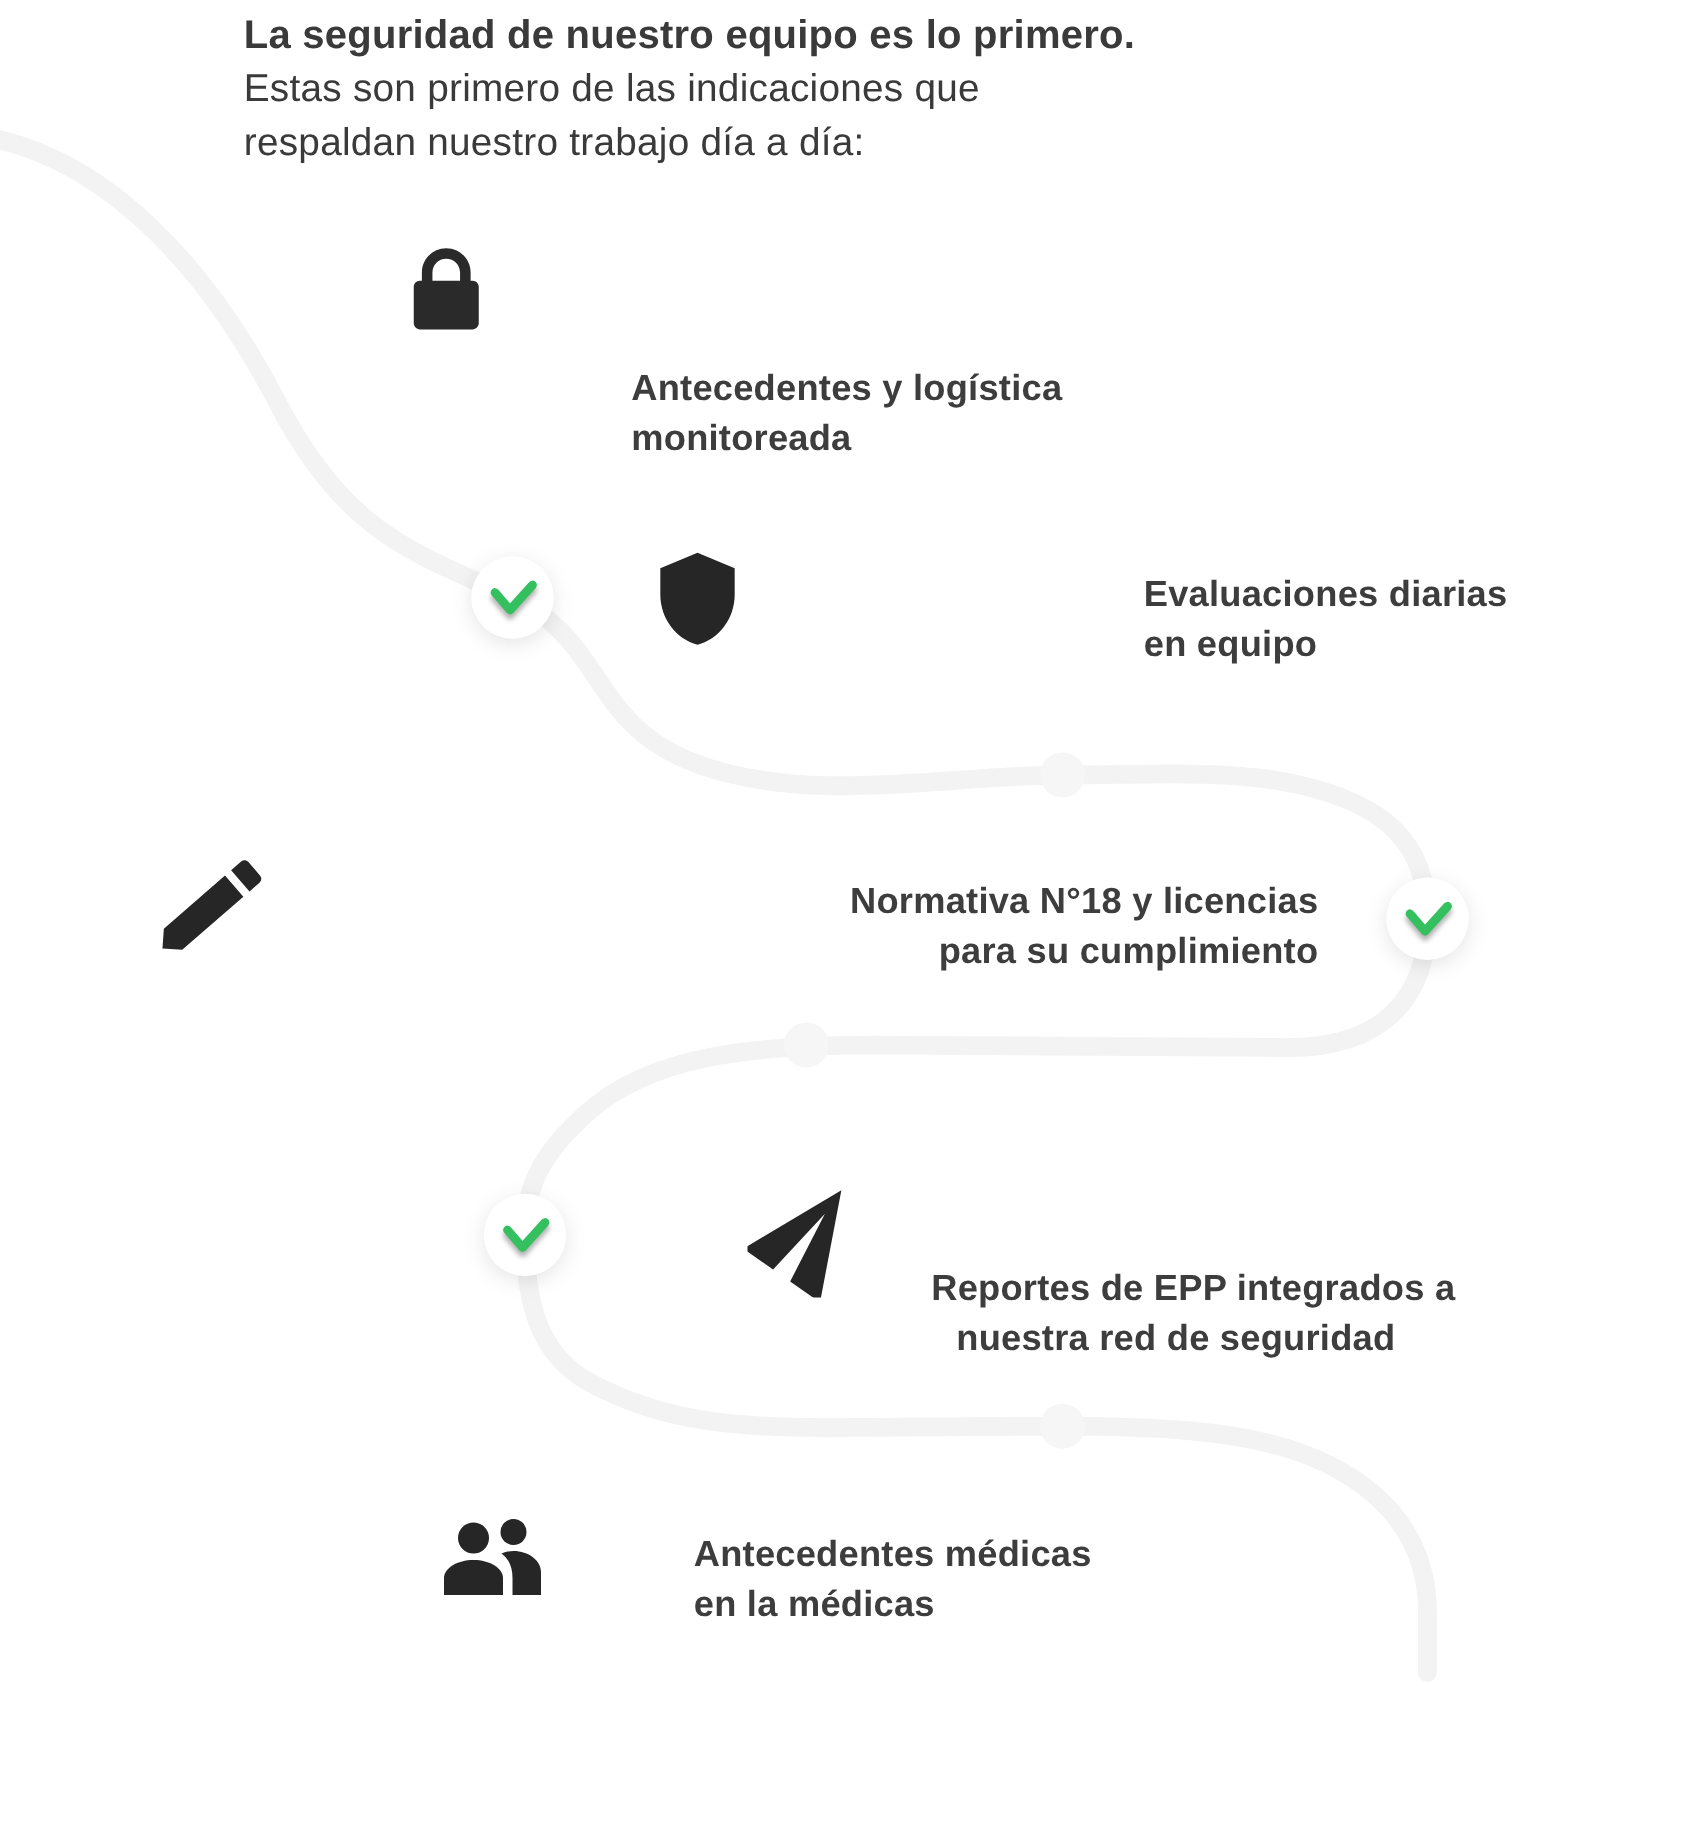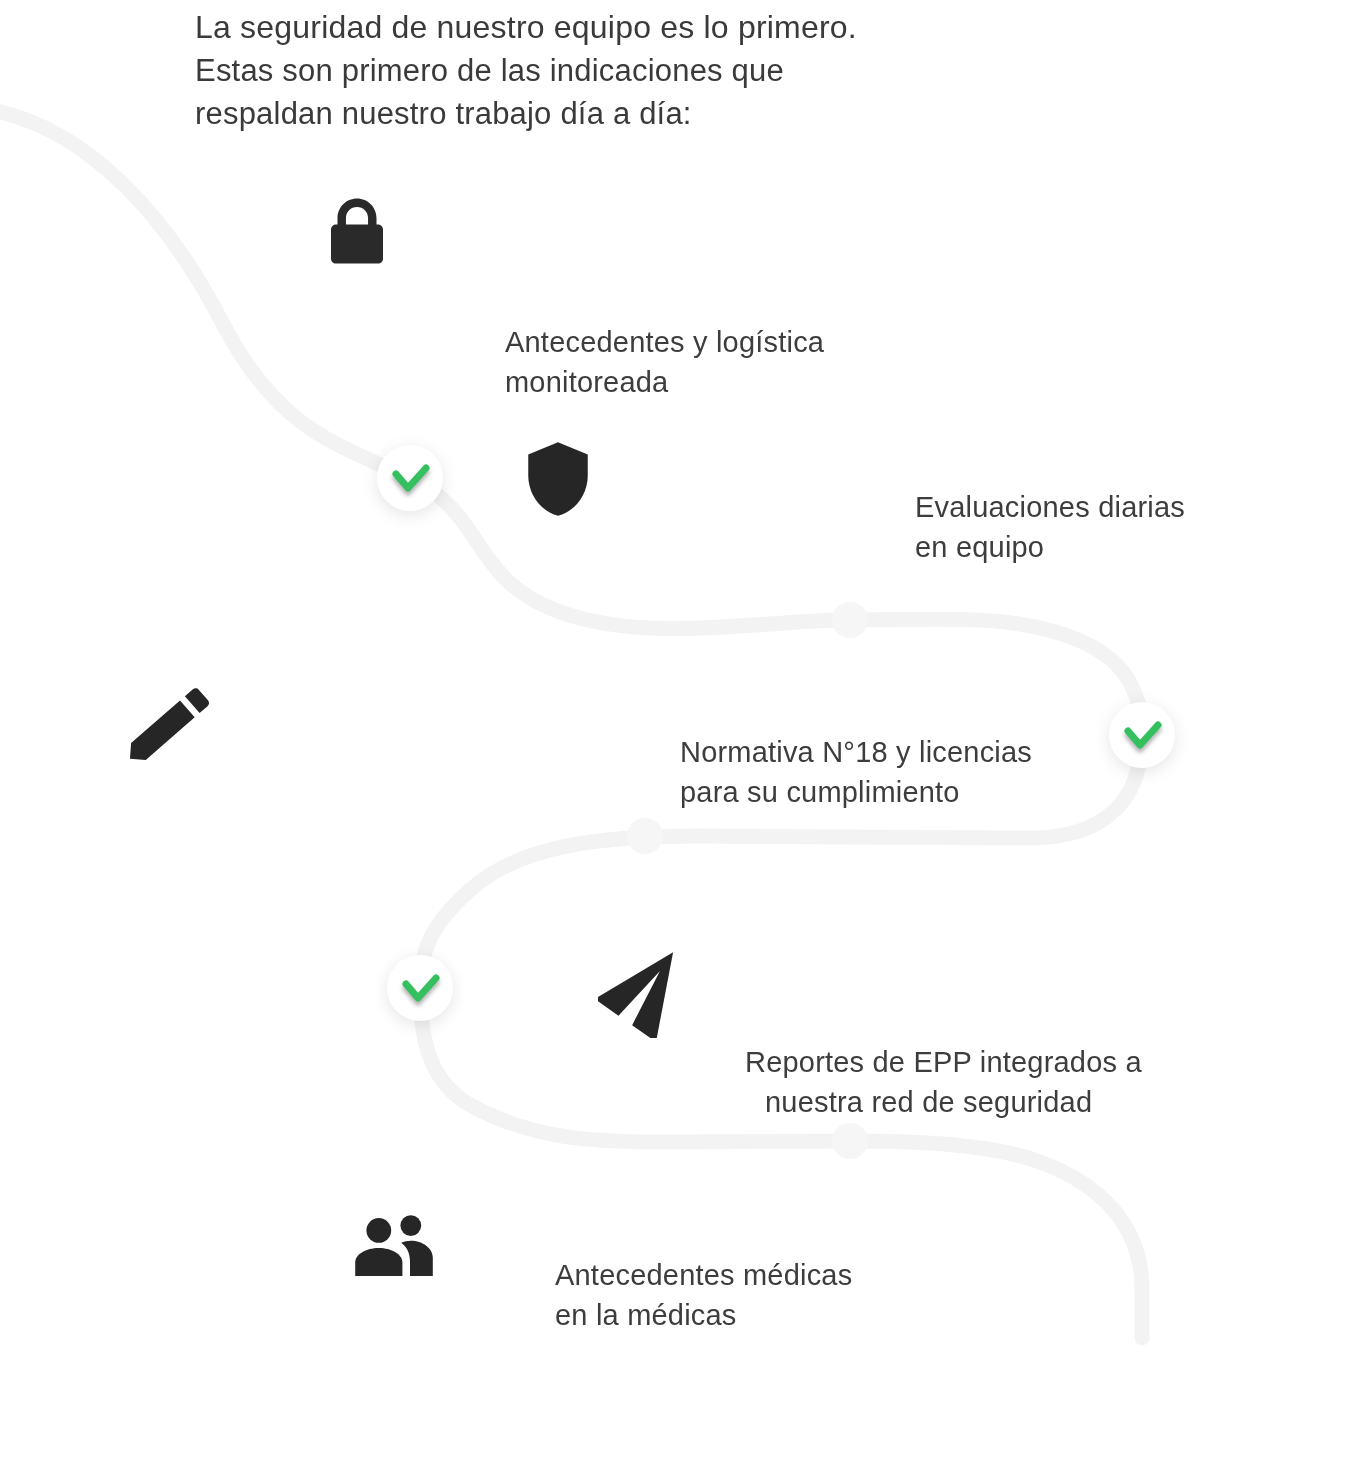--- a/index.html
+++ b/index.html
@@ -10,31 +10,30 @@
     background:#ffffff;
     font-family:"Liberation Sans", sans-serif;
   }
   #path-layer{position:absolute;left:0;top:0;}
   .heading{
     position:absolute;left:195px;top:6px;
     color:#3a3a3a;
     font-size:31px;line-height:43px;font-weight:500;
     letter-spacing:0.2px;
   }
-  .heading .h-line1{font-weight:400;font-size:32px;text-align:center;}
+  .heading .h-line1{font-weight:700;font-size:32px;text-align:center;}
   .step-label{
     position:absolute;
     color:#3d3d3d;
-    font-size:29px;line-height:40px;font-weight:400;
+    font-size:29px;line-height:40px;font-weight:700;
     letter-spacing:0.2px;
-    margin-top:31px;
   }
   .lbl-1{left:505px;top:291px;}
   .lbl-2{left:915px;top:456px;}
-  .lbl-3{left:680px;top:701px;}
+  .lbl-3{left:680px;top:701px;text-align:right;}
   .lbl-4{left:745px;top:1011px;}
   .lbl-4 .l2{padding-left:20px;}
   .lbl-5{left:555px;top:1224px;}
   .icon{position:absolute;}
   .icon svg{display:block;}
   .ic-lock{left:318px;top:190px;}
   .ic-shield{left:516px;top:436px;}
   .ic-pencil{left:120px;top:672px;}
   .ic-plane{left:598px;top:938px;}
   .ic-people{left:346px;top:1200px;}

